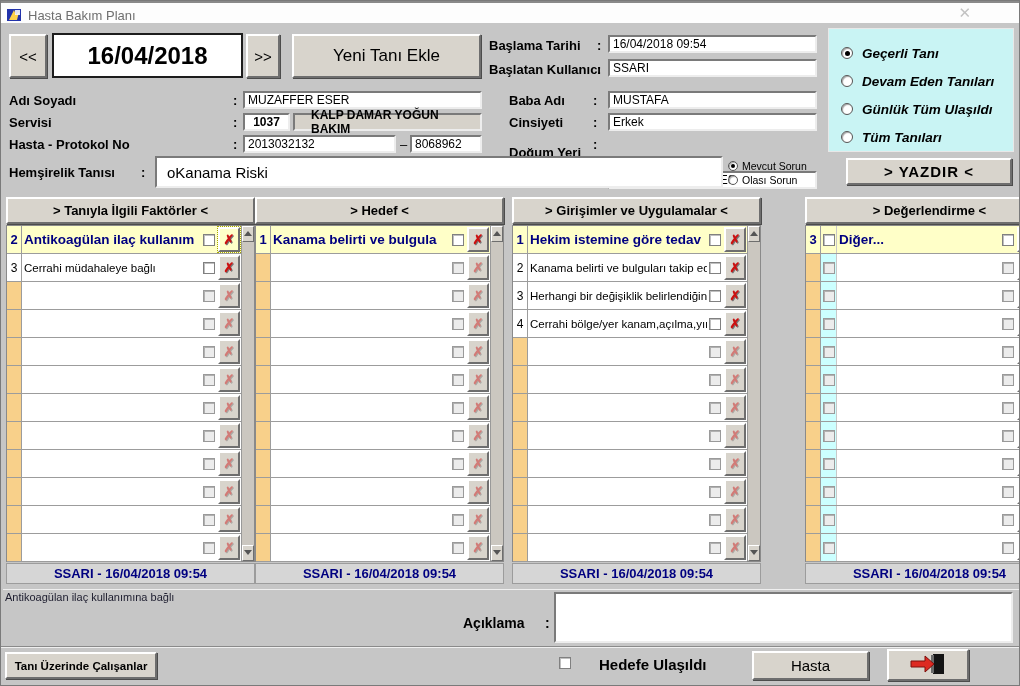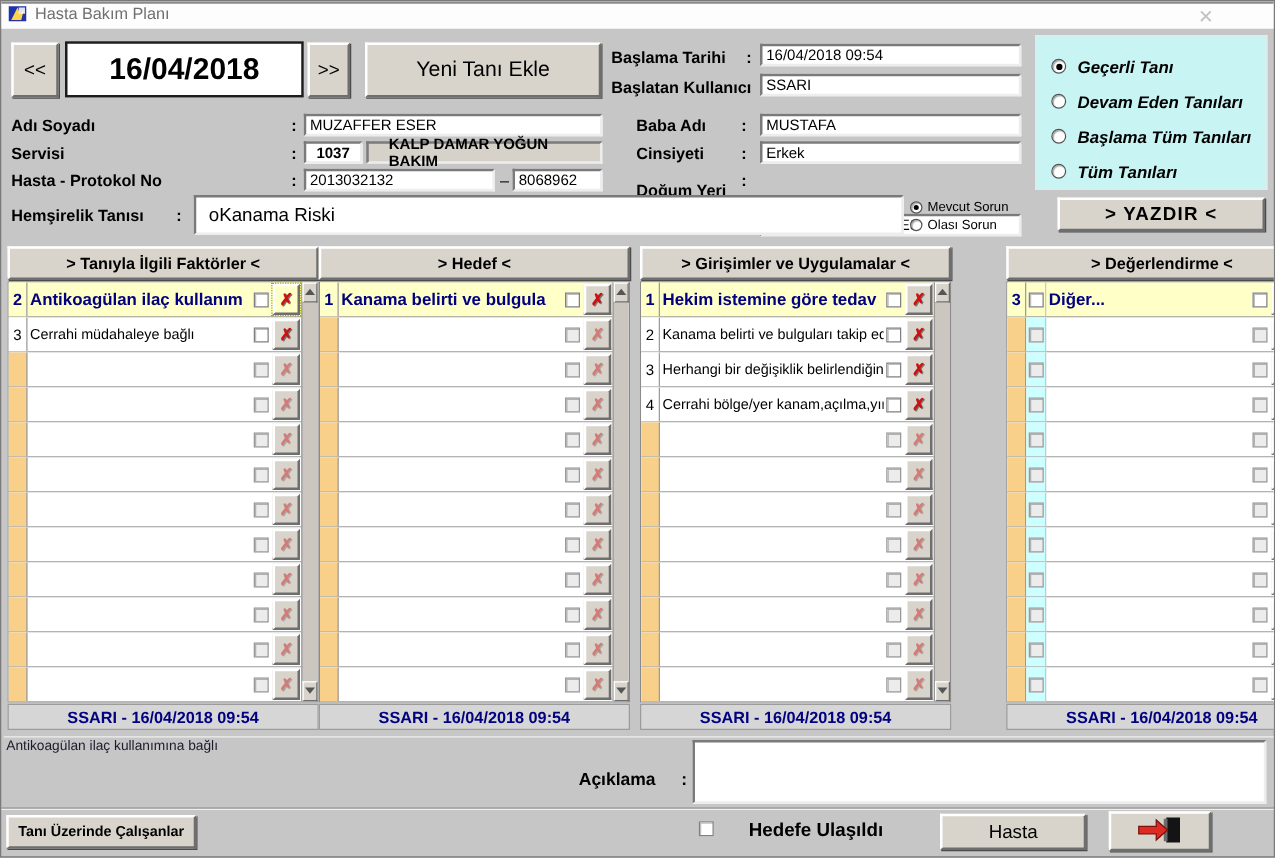--- a/index.html
+++ b/index.html
@@ -1,21 +1,21 @@
 <!DOCTYPE html>
 <html><head>
 <meta charset="utf-8">
 <style>
   * { margin:0; padding:0; box-sizing:border-box; font-family:"Liberation Sans", sans-serif; }
   html,body { background:#888; }
   .window { position:relative; width:1020px; height:686px; background:#c6c6c6;
             border:1px solid #7a7a7a; overflow:hidden; }
   
   .titlebar { position:absolute; left:0; top:0; width:100%; height:22px; background:#fdfdfd;
-              border-top:2px solid #8a8a8a; display:flex; align-items:flex-start; }
+              border-top:2px solid #8a8a8a; display:flex; align-items:flex-end; }
   .titlebar .ttl { font-size:13px; color:#6f6f6f; margin-left:6px; }
   .appicon { margin-left:5px; display:inline-flex; }
   .close-x { position:absolute; right:48px; top:1px; font-size:15px; color:#c2c2c2; cursor:default; }
   
   .btn { position:absolute; background:#d8d4cc; color:#000;
          border:2px solid; border-color:#ffffff #6e6e6e #6e6e6e #ffffff;
          box-shadow:1px 1px 0 #4c4c4c; display:flex; align-items:center; justify-content:center;
          cursor:pointer; }
   .inp { position:absolute; background:#fff; border:2px solid; border-color:#7a7a7a #ededed #ededed #7a7a7a;
          font-size:12px; padding:0 3px; color:#000; }
@@ -134,21 +134,21 @@
     <div class="fil-row">
       <span class="radio on"></span>
       <span>Geçerli Tanı</span>
     </div>
     <div class="fil-row">
       <span class="radio"></span>
       <span>Devam Eden Tanıları</span>
     </div>
     <div class="fil-row">
       <span class="radio"></span>
-      <span>Başlama Tüm Tanıları</span>
+      <span>Günlük Tüm Ulaşıldı</span>
     </div>
     <div class="fil-row">
       <span class="radio"></span>
       <span>Tüm Tanıları</span>
     </div>
   </div>
   <button class="btn btn-yazdir">&gt; YAZDIR &lt;</button>
 
   <span class="lbl" style="left:8px;top:92px">Adı Soyadı</span>
   <span class="colon" style="left:232px;top:92px">:</span>

